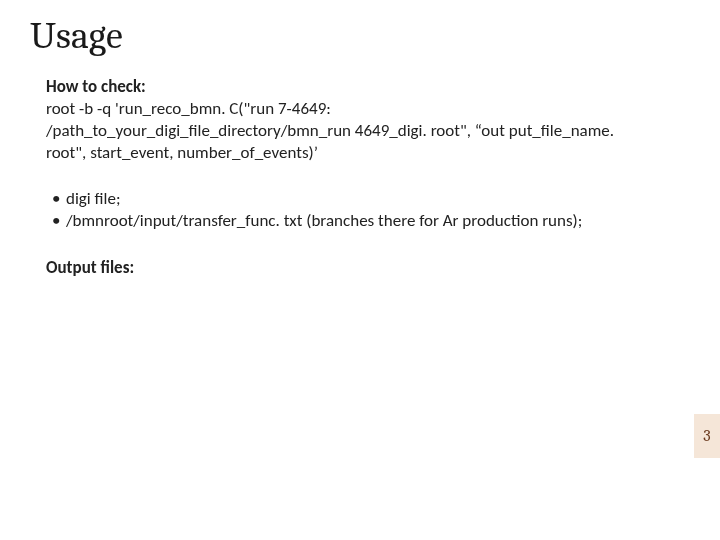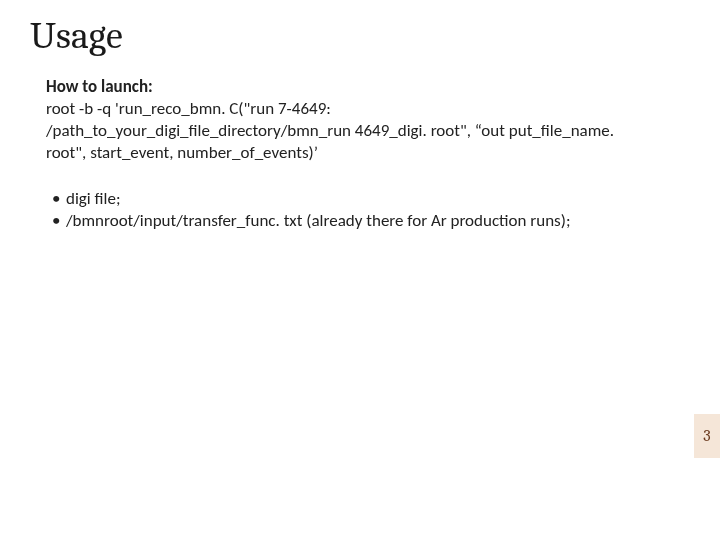--- a/index.html
+++ b/index.html
@@ -60,32 +60,33 @@
 </head>
 <body>
 
 <div class="slide">
 
   <h1 class="title">Usage</h1>
 
   <div class="body">
 
     <div class="section">
-      <span class="section-head">How to launch:</span><br>
+      <span class="section-head">How to check:</span><br>
       <span>root -b -q 'run_reco_bmn. C("run 7-4649: /path_to_your_digi_file_directory/bmn_run 4649_digi. root", “out put_file_name. root", start_event, number_of_events)’</span>
     </div>
 
     <div class="section">
       <ul class="bullets">
         <li>digi file;</li>
-        <li>/bmnroot/input/transfer_func. txt (already there for Ar production runs);</li>
+        <li>/bmnroot/input/transfer_func. txt (branches there for Ar production runs);</li>
       </ul>
     </div>
 
     <div class="section">
+      <span class="section-head">Output files:</span>
       <ul class="bullets">
       </ul>
     </div>
 
   </div>
 
   <div class="pagenum-box">
     <span class="pagenum">3</span>
   </div>
 

